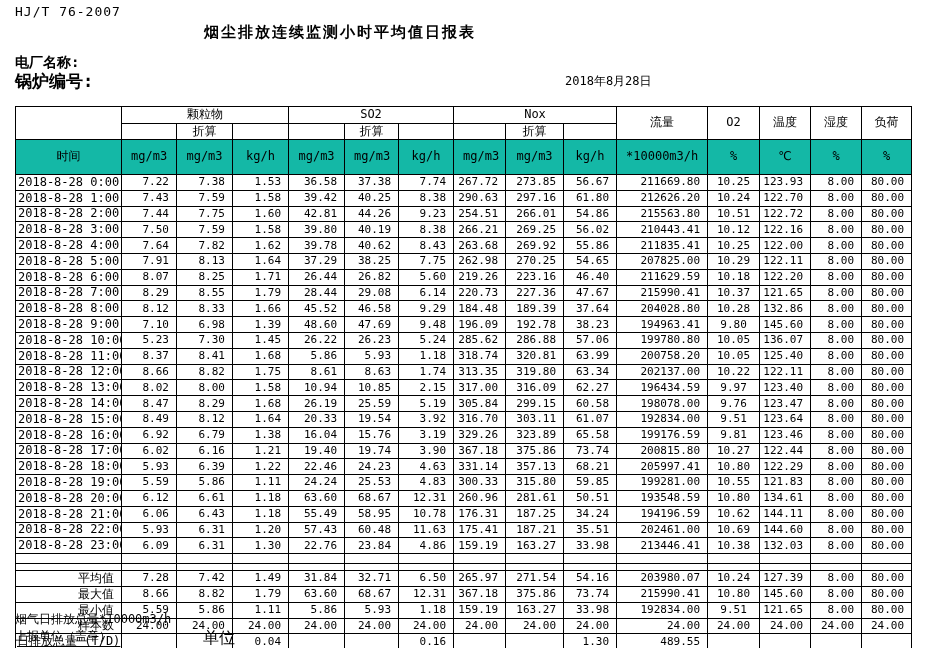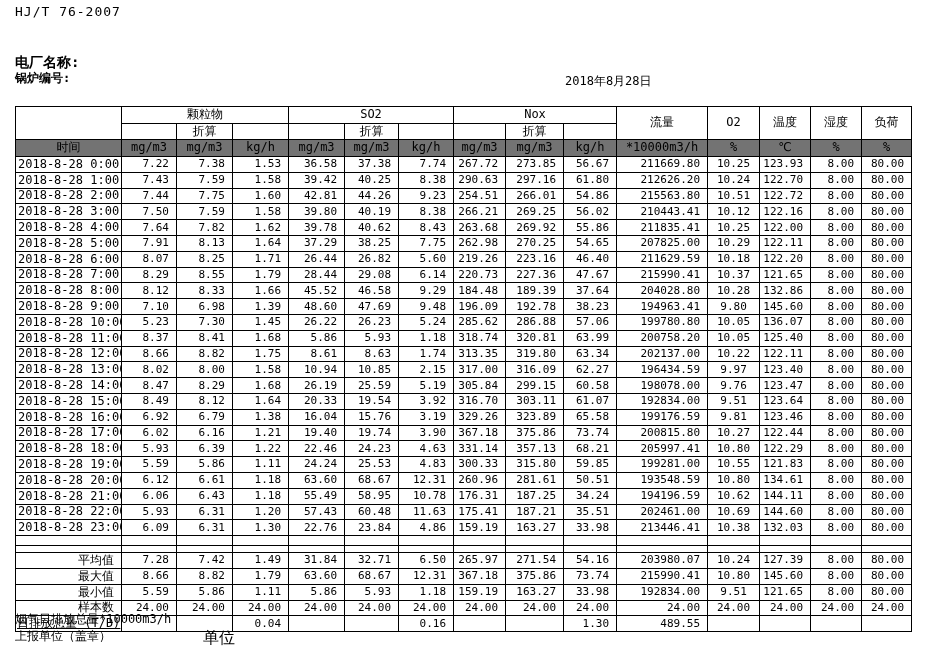--- a/index.html
+++ b/index.html
@@ -3,52 +3,53 @@
 <meta charset="utf-8">
 <style>
   html,body{margin:0;padding:0;background:#fff;}
   .page{
     position:relative;width:931px;height:648px;background:#ffffff;
     font-family:"DejaVu Sans Mono","DejaVu Sans",sans-serif;color:#000;overflow:hidden;
   }
   .std{position:absolute;left:15px;top:4px;font-size:13px;font-weight:normal;letter-spacing:1px;}
   .title{position:absolute;left:204px;top:23px;font-size:15px;font-weight:bold;letter-spacing:2px;}
   .plant{position:absolute;left:15px;top:54px;font-size:14px;font-weight:bold;}
-  .boiler{position:absolute;left:15px;top:70px;font-size:12px;font-weight:bold;}
+  .boiler{position:absolute;left:15px;top:70px;font-size:17px;font-weight:bold;}
   .date{position:absolute;left:565px;top:73px;font-size:12px;font-weight:normal;}
   table.report{
     position:absolute;left:15px;top:106px;width:896px;
     border-collapse:collapse;table-layout:fixed;
   }
   .report td,.report th{
     border:1px solid #000;font-weight:normal;font-size:11px;
     padding:0 7px 0 2px;text-align:right;white-space:nowrap;overflow:hidden;
     line-height:1.1;
   }
   .report thead th,.report thead td{text-align:center;padding:0;font-size:12px;}
   .report tr.hdr1 th,.report tr.hdr1 td{height:16px;}
   .report tr.hdr2 th,.report tr.hdr2 td{height:15px;}
-  .report tr.unit-row td{background:#737373;text-align:center;height:16px;padding:0;}
+  .report tr.unit-row td{background:#14b8a6;text-align:center;height:16px;padding:9px;}
   .report tr.unit-row td.cjk{font-size:12px;}
   .report tbody td{height:14.8px;}
   .report tbody tr.empty td{height:9px;}
   .report tbody tr.empty2 td{height:6px;}
   .report tbody td:nth-child(12){text-align:center;padding:0 2px;}
   .report tbody td.row-label{font-size:12px;margin-left:41px;}
   .report tbody tr.total td.row-label{text-align:center;text-decoration:underline;padding-left:1px;}
   .foot1{position:absolute;left:15px;top:611px;font-size:12px;}
   .foot2a{position:absolute;left:15px;top:628px;font-size:12px;}
   .foot2b{position:absolute;left:203px;top:628px;font-size:16px;}
 </style>
 </head>
 <body>
 
 <div class="page">
 
   <div class="std">HJ/T  76-2007</div>
+  <div class="title">烟尘排放连续监测小时平均值日报表</div>
   <div class="plant">电厂名称:</div>
   <div class="boiler">锅炉编号:</div>
   <div class="date">2018年8月28日</div>
 
   <table class="report">
     <colgroup>
       <col style="width:106px">
         <col style="width:55px">
         <col style="width:56px">
         <col style="width:56px">

